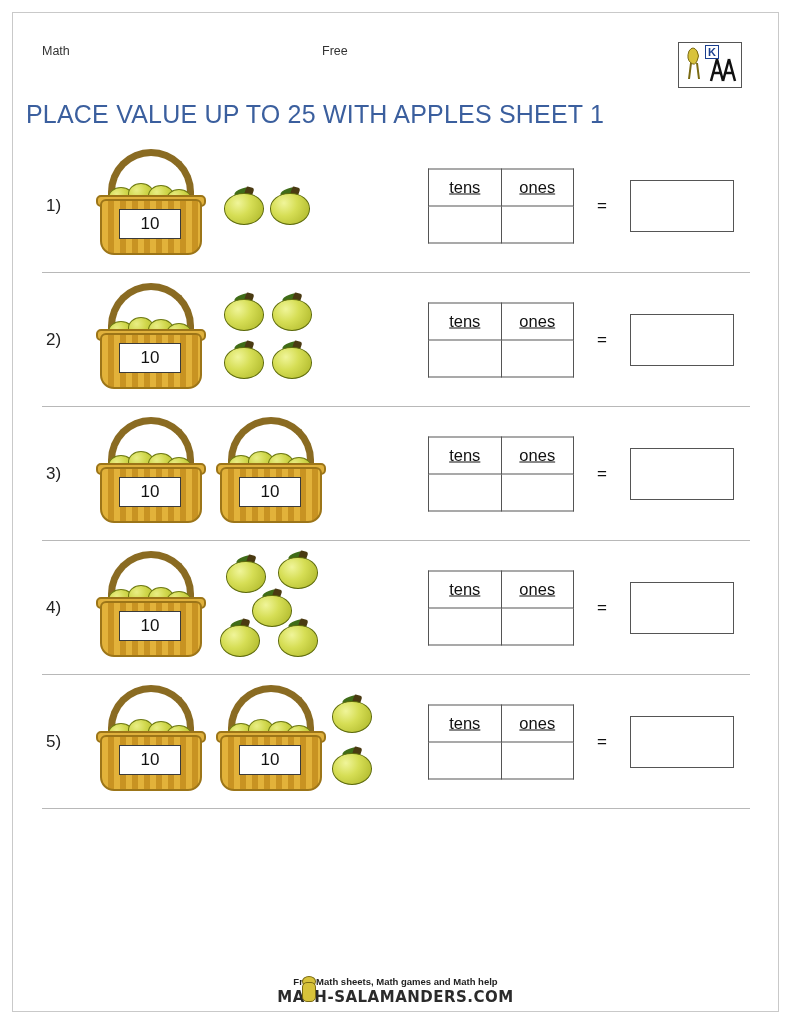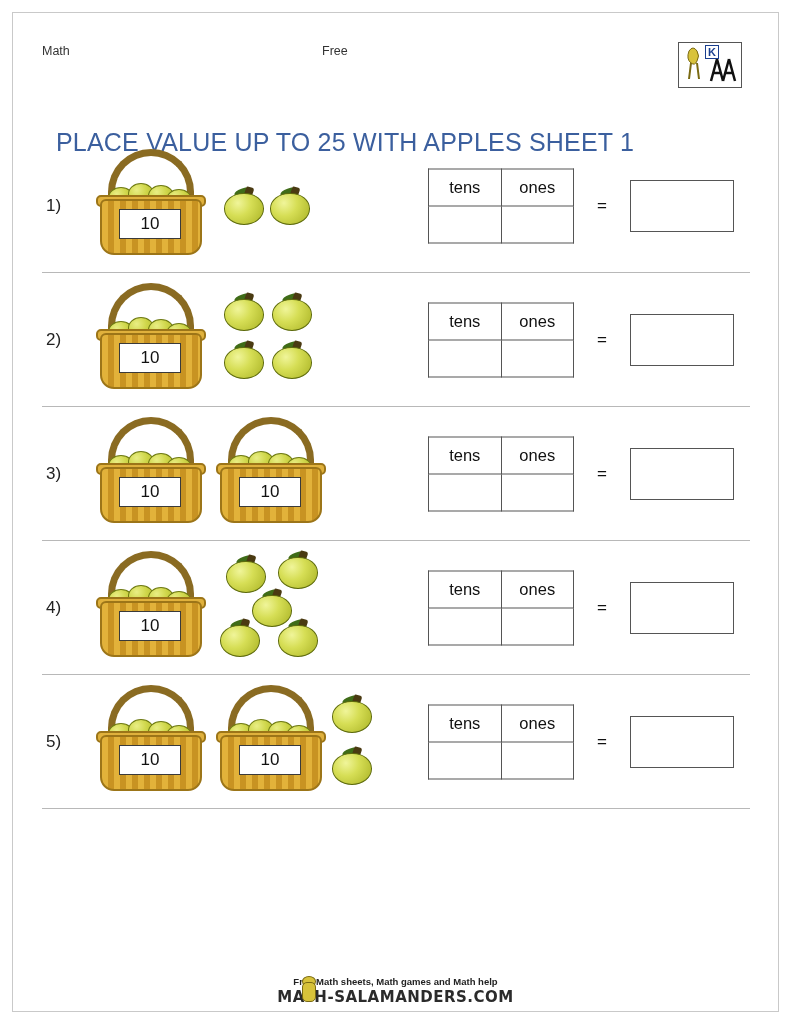--- a/index.html
+++ b/index.html
@@ -66,27 +66,26 @@
     font-size: 11px;
     font-weight: bold;
     color: #1a3f8f;
     border: 1px solid #1a3f8f;
     padding: 0 2px;
     line-height: 12px;
   }
 
   .title {
     position: absolute;
-    left: 56px;
+    left: 26px;
     top: 100px;
     font-size: 25px;
     color: #3b5f9e;
     letter-spacing: 0.2px;
     white-space: nowrap;
-    margin-top: 28px;
   }
 
   .rows {
     position: absolute;
     left: 42px;
     top: 139px;
     width: 708px;
   }
   .row {
     position: relative;
@@ -232,20 +231,21 @@
     width: 146px;
     border-collapse: collapse;
   }
   .pv-table td {
     border: 1px solid #555;
     width: 50%;
     height: 34px;
     text-align: center;
     font-size: 16.5px;
     color: #111;
+    text-decoration: underline;
   }
   .pv-table td.blank { height: 34px; }
 
   .equals {
     position: absolute;
     left: 555px;
     top: 50%;
     transform: translateY(-50%);
     font-size: 17px;
     color: #111;

